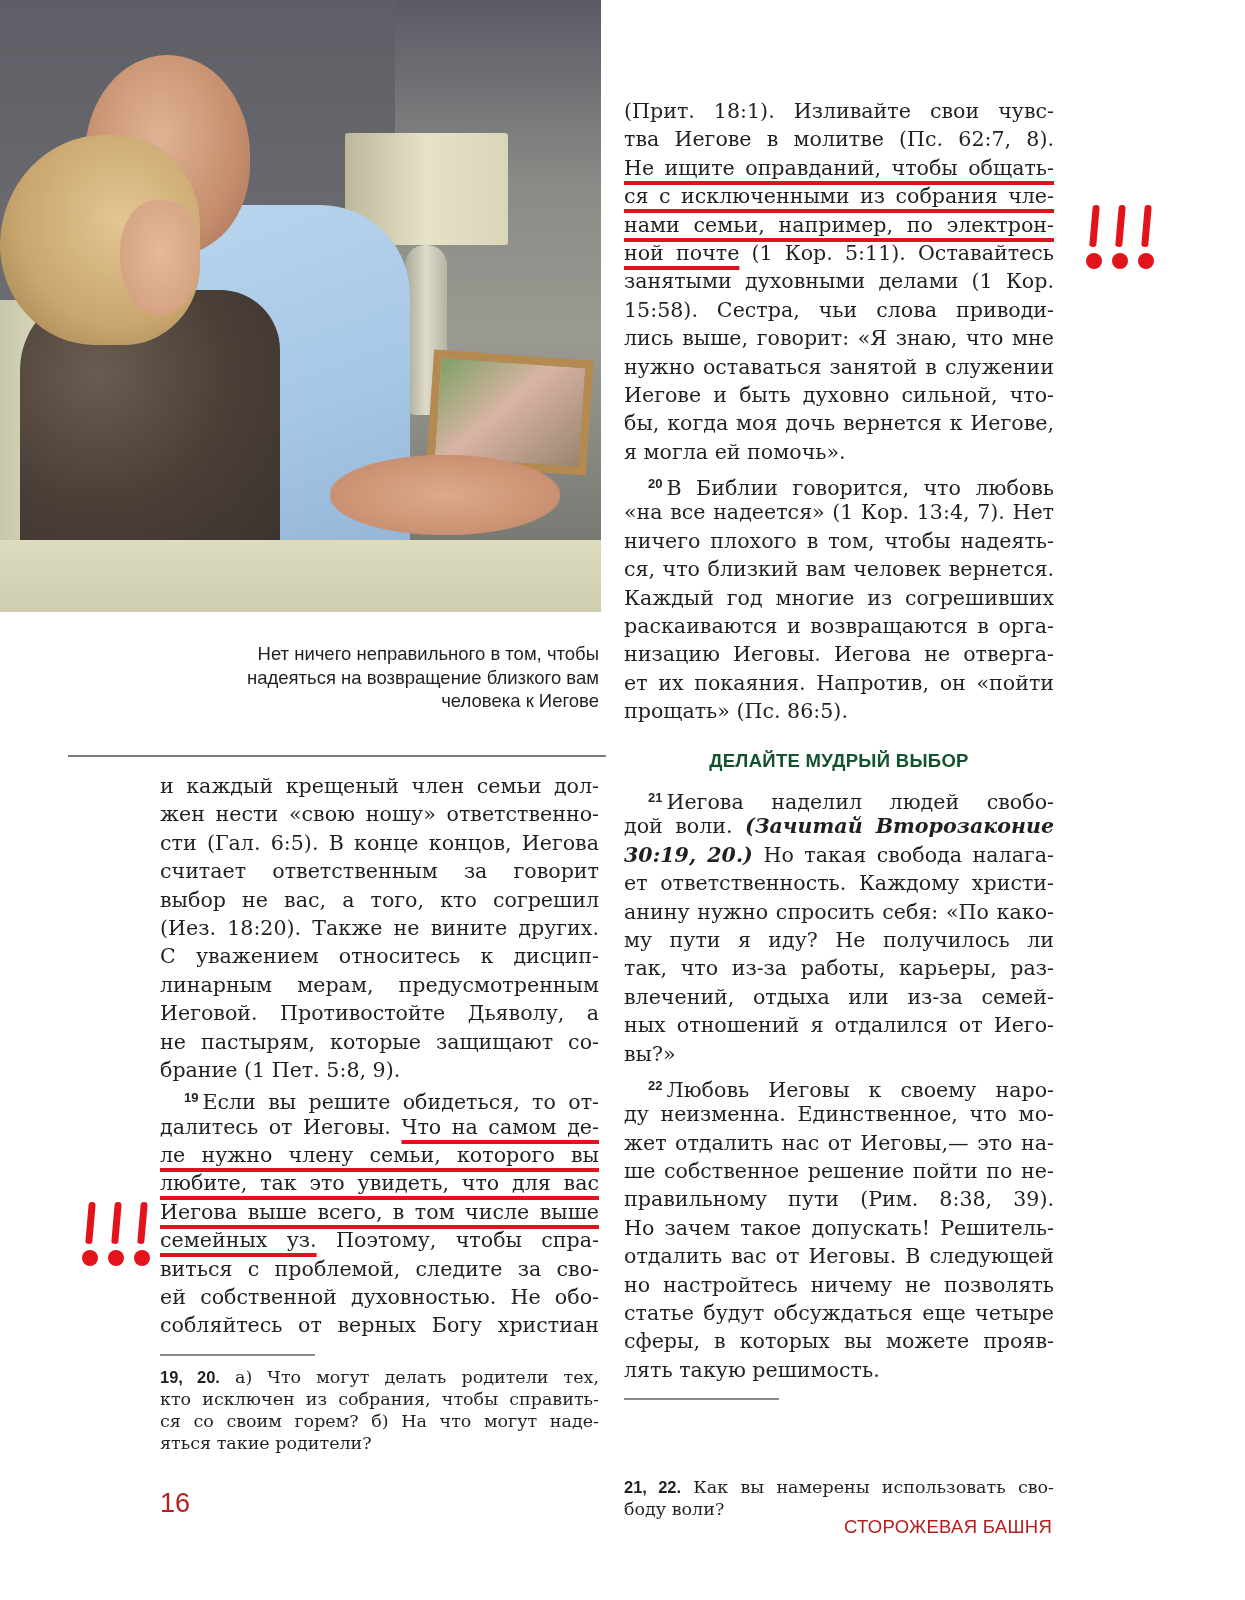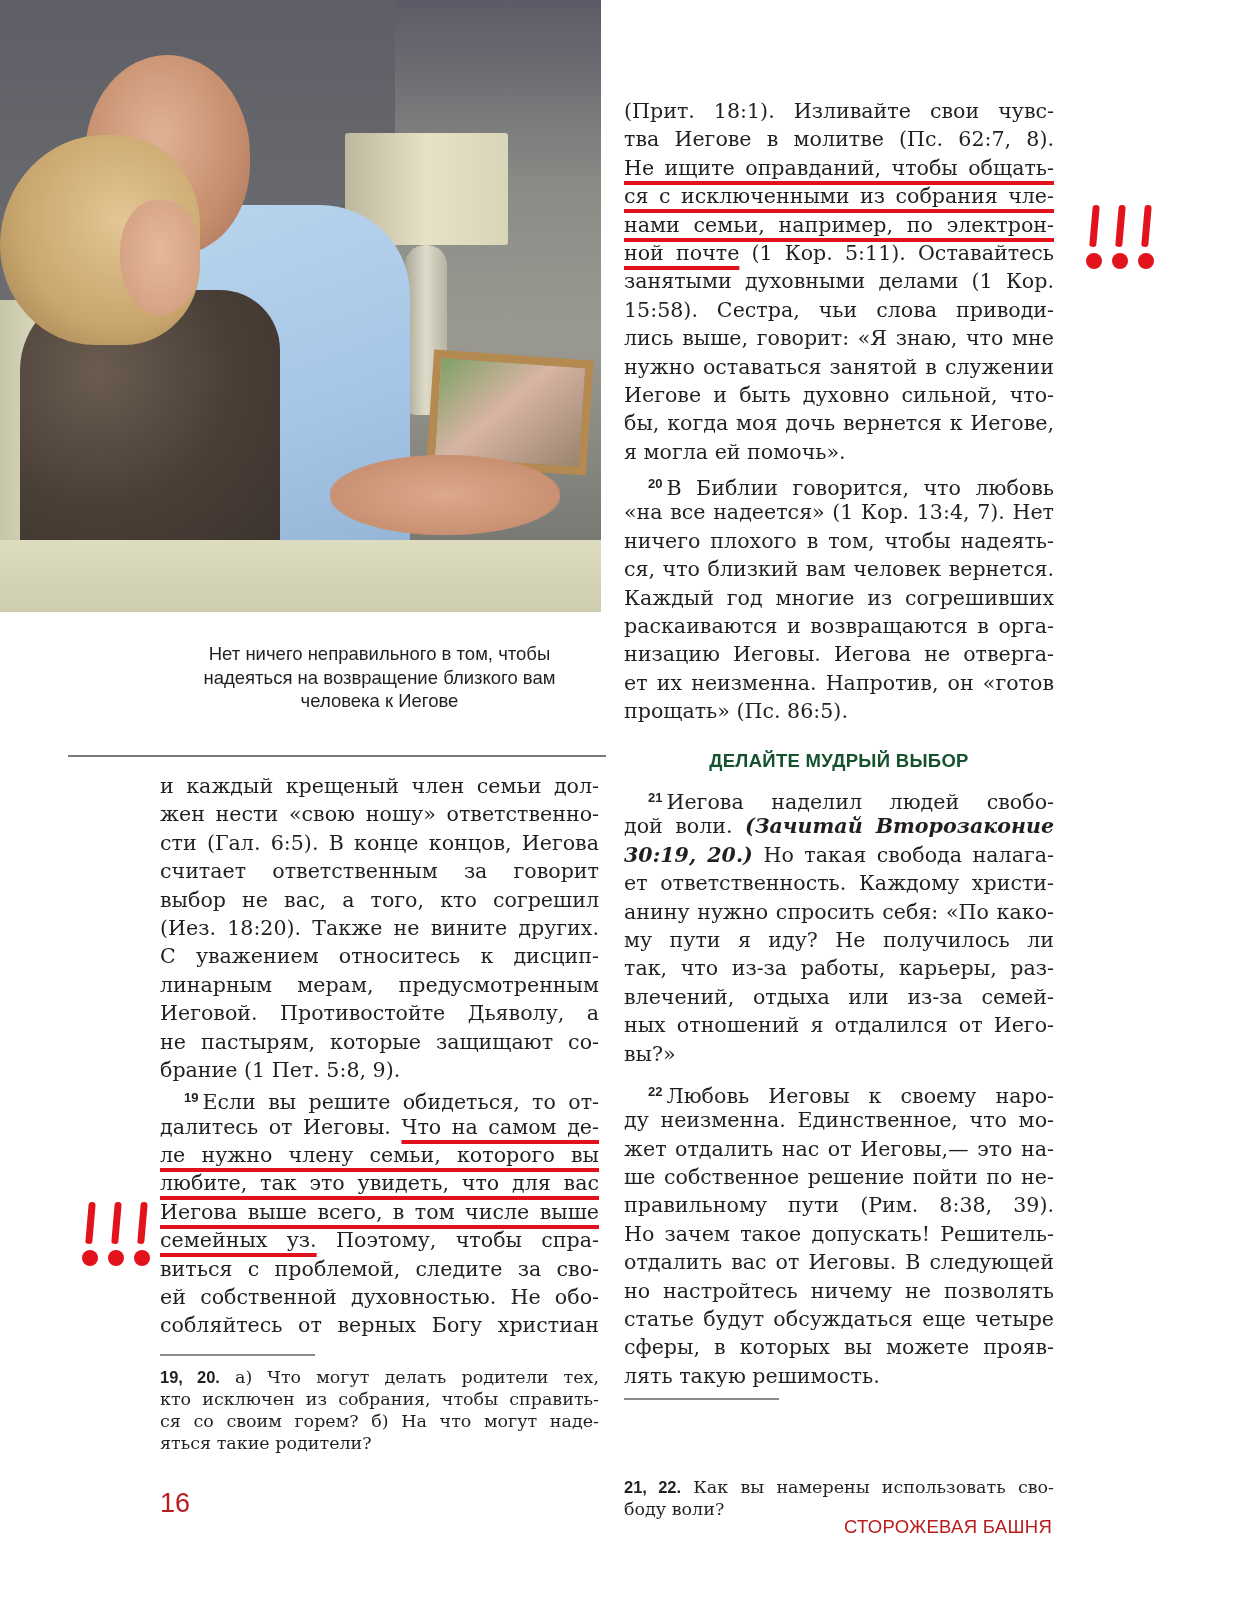--- a/index.html
+++ b/index.html
@@ -28,21 +28,21 @@
   .photo .woman-face { position: absolute; left: 120px; top: 200px; width: 80px; height: 115px;
            background: radial-gradient(ellipse at 50% 45%, #e5b99b 0%, #cf9a7b 100%); border-radius: 45% 45% 50% 50%; }
   .photo .woman-top { position: absolute; left: 20px; top: 290px; width: 260px; height: 275px;
            background: radial-gradient(circle at 30% 30%, #6a5c50 0%, #4a3f37 50%, #3a322c 100%); border-radius: 80px 60px 20px 10px; }
   .photo .frame { position: absolute; left: 430px; top: 355px; width: 160px; height: 115px;
            border: 8px solid #b58a50; box-sizing: border-box; transform: rotate(4deg);
            background: linear-gradient(135deg, #7ea165 0%, #d8b4a4 45%, #9a8470 100%); }
   .photo .hands { position: absolute; left: 330px; top: 455px; width: 230px; height: 80px;
            background: radial-gradient(ellipse at 50% 50%, #dca98a 0%, #c99172 70%, rgba(0,0,0,0) 72%); }
 
-  .caption { position: absolute; left: 160px; top: 642px; width: 439px; text-align: center;
+  .caption { position: absolute; left: 160px; top: 642px; width: 439px; text-align: right;
              font-family: "Liberation Sans", "DejaVu Sans", sans-serif; font-size: 18.5px; line-height: 23.5px; color: #231f20; }
   .hr-caption { position: absolute; left: 68px; top: 755px; width: 538px; height: 0; border-top: 2px solid #7b7b7b; }
 
   .col { position: absolute; font-size: 20.6px; line-height: 28.4px; text-align: justify; }
   .col-left { left: 160px; top: 772px; width: 439px; }
   .col-right { left: 624px; top: 97px; width: 430px; }
   .col .line { display: block; text-align: justify; text-align-last: justify; white-space: nowrap; height: 28.4px; }
   .col .line.last { text-align-last: left; }
   .col .indent { padding-left: 24px; }
   .num { font-family: "Liberation Sans", "DejaVu Sans", sans-serif; font-weight: bold; font-size: 13px;
@@ -146,41 +146,41 @@
     <span class="line last">я могла ей помочь».</span>
   </div>
   <div style="margin-top:4px;">
     <span class="line indent"><span class="num">20</span><span>В Библии говорится, что любовь</span></span>
     <span class="line">«на все надеется» (1 Кор. 13:4, 7). Нет</span>
     <span class="line">ничего плохого в том, чтобы надеять-</span>
     <span class="line">ся, что близкий вам человек вернется.</span>
     <span class="line">Каждый год многие из согрешивших</span>
     <span class="line">раскаиваются и возвращаются в орга-</span>
     <span class="line">низацию Иеговы. Иегова не отверга-</span>
-    <span class="line">ет их неизменна. Напротив, он «готов</span>
+    <span class="line">ет их покаяния. Напротив, он «пойти</span>
     <span class="line last">прощать» (Пс. 86:5).</span>
   </div>
 </div>
 
 <div class="heading">ДЕЛАЙТЕ МУДРЫЙ ВЫБОР</div>
 
 <div class="col col-right" style="top:784px;">
   <div>
     <span class="line indent"><span class="num">21</span><span>Иегова наделил людей свобо-</span></span>
     <span class="line"><span>дой воли. </span><span class="bi">(Зачитай Второзаконие</span></span>
     <span class="line"><span class="bi">30:19, 20.)</span><span> Но такая свобода налага-</span></span>
     <span class="line">ет ответственность. Каждому христи-</span>
     <span class="line">анину нужно спросить себя: «По како-</span>
     <span class="line">му пути я иду? Не получилось ли</span>
     <span class="line">так, что из-за работы, карьеры, раз-</span>
     <span class="line">влечений, отдыха или из-за семей-</span>
     <span class="line">ных отношений я отдалился от Иего-</span>
     <span class="line last">вы?»</span>
   </div>
-  <div style="margin-top:10px;">
+  <div style="margin-top:4px;">
     <span class="line indent"><span class="num">22</span><span>Любовь Иеговы к своему наро-</span></span>
     <span class="line">ду неизменна. Единственное, что мо-</span>
     <span class="line">жет отдалить нас от Иеговы,— это на-</span>
     <span class="line">ше собственное решение пойти по не-</span>
     <span class="line">правильному пути (Рим. 8:38, 39).</span>
     <span class="line">Но зачем такое допускать! Решитель-</span>
     <span class="line">отдалить вас от Иеговы. В следующей</span>
     <span class="line">но настройтесь ничему не позволять</span>
     <span class="line">статье будут обсуждаться еще четыре</span>
     <span class="line">сферы, в которых вы можете прояв-</span>

